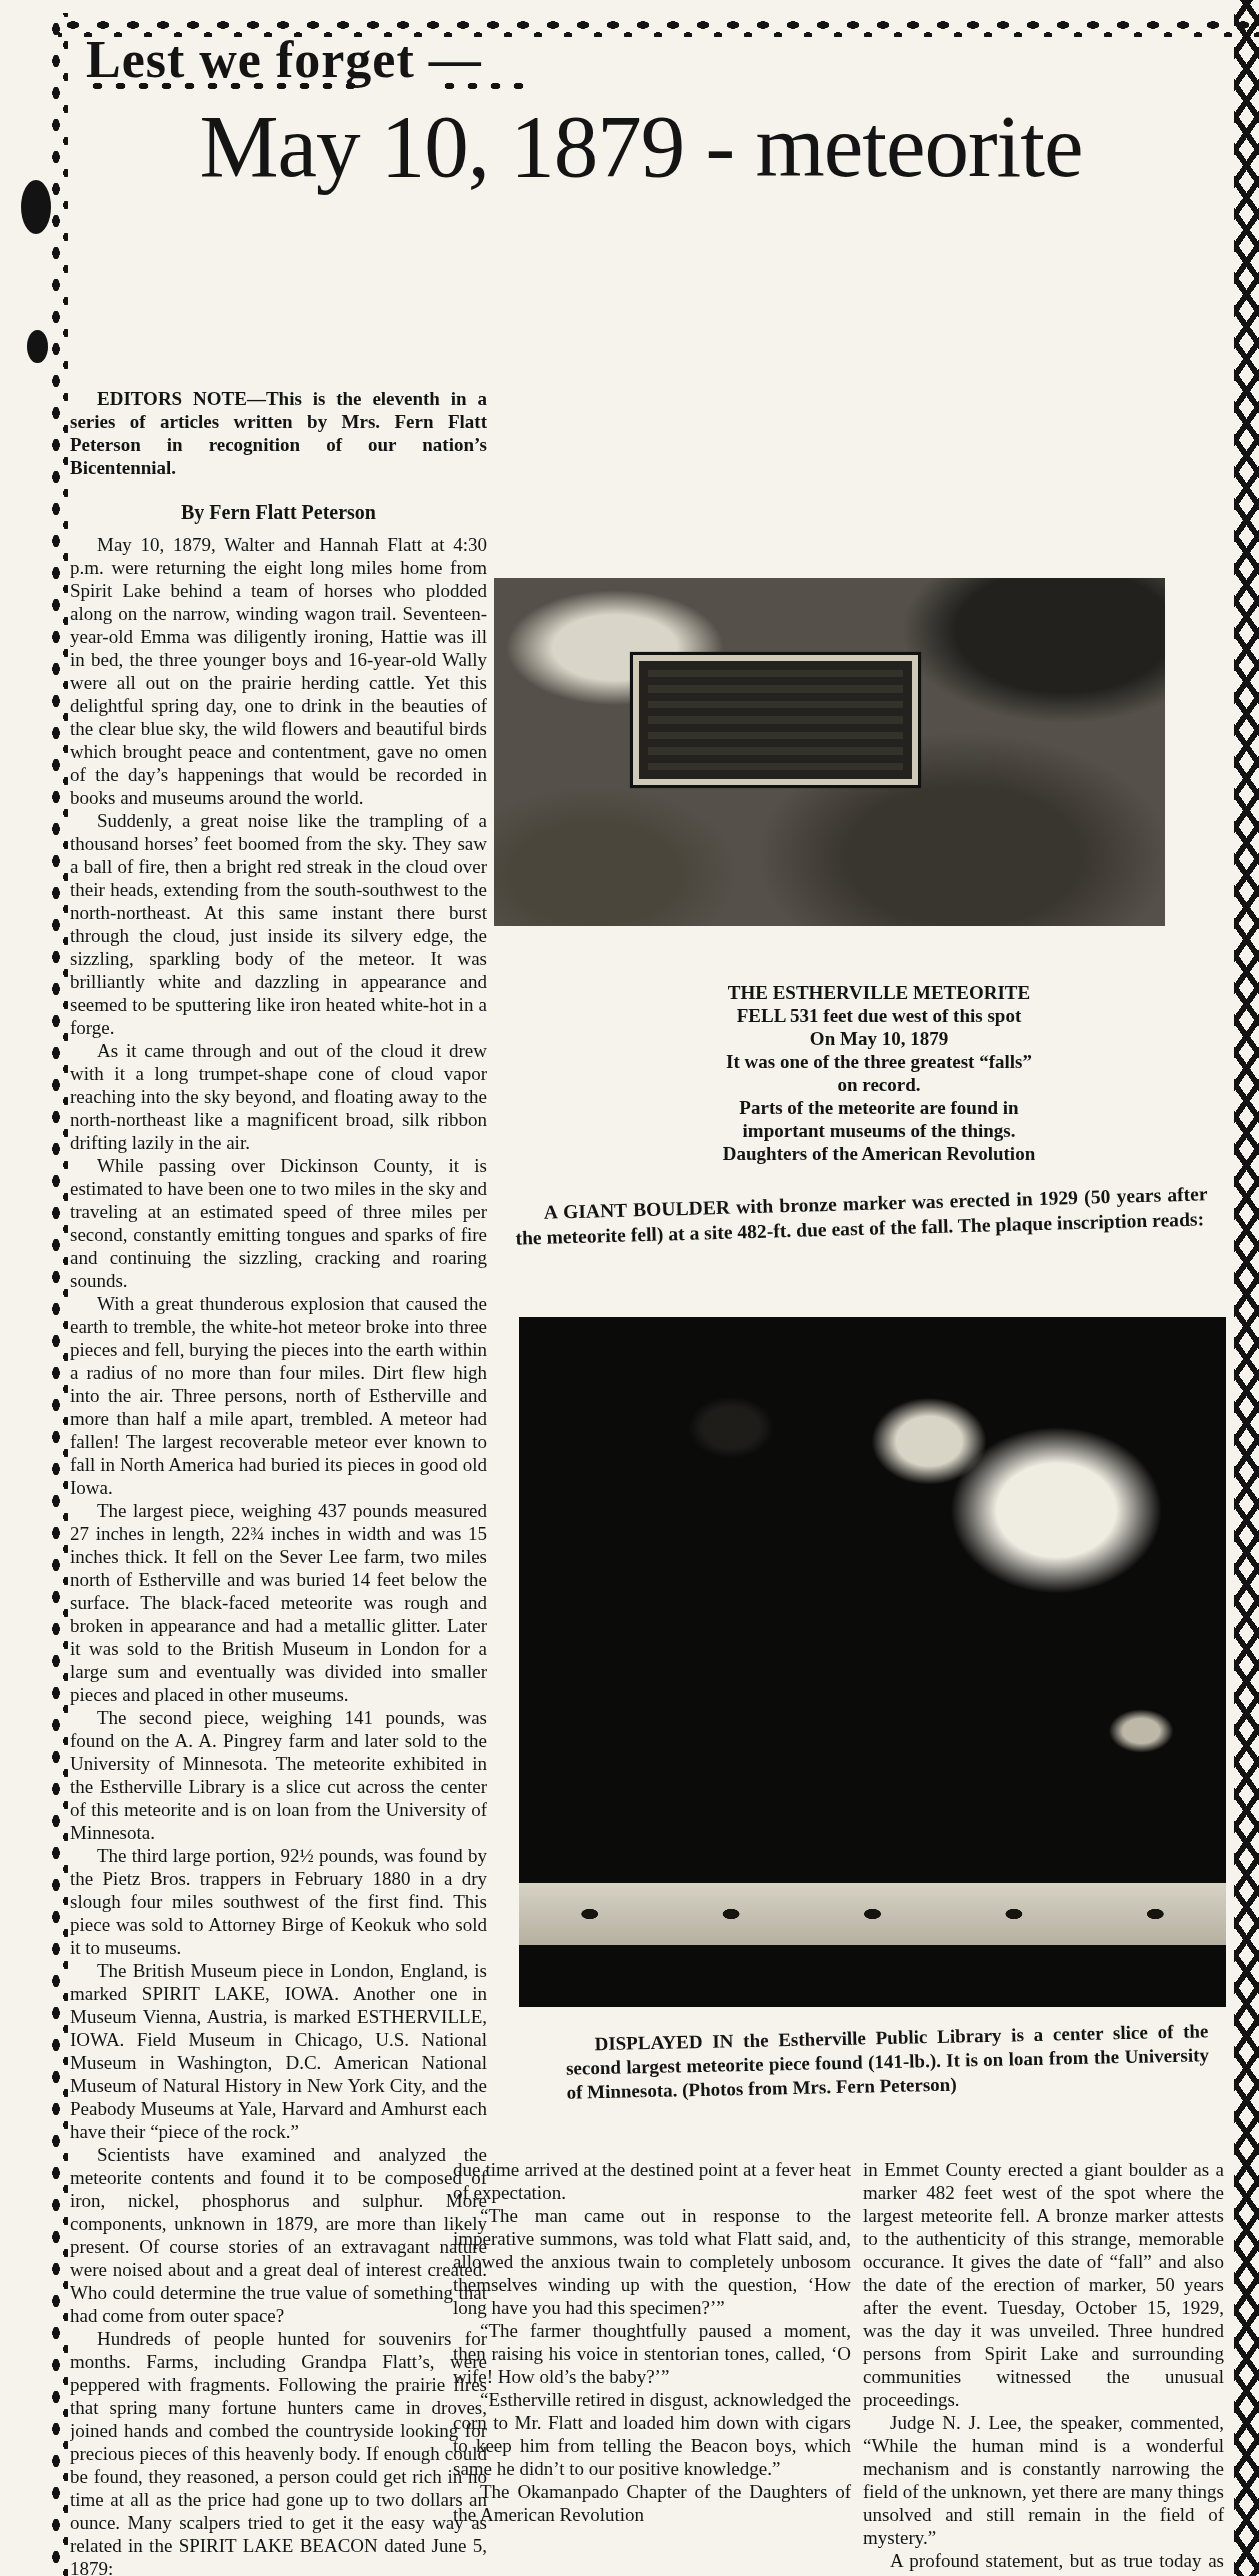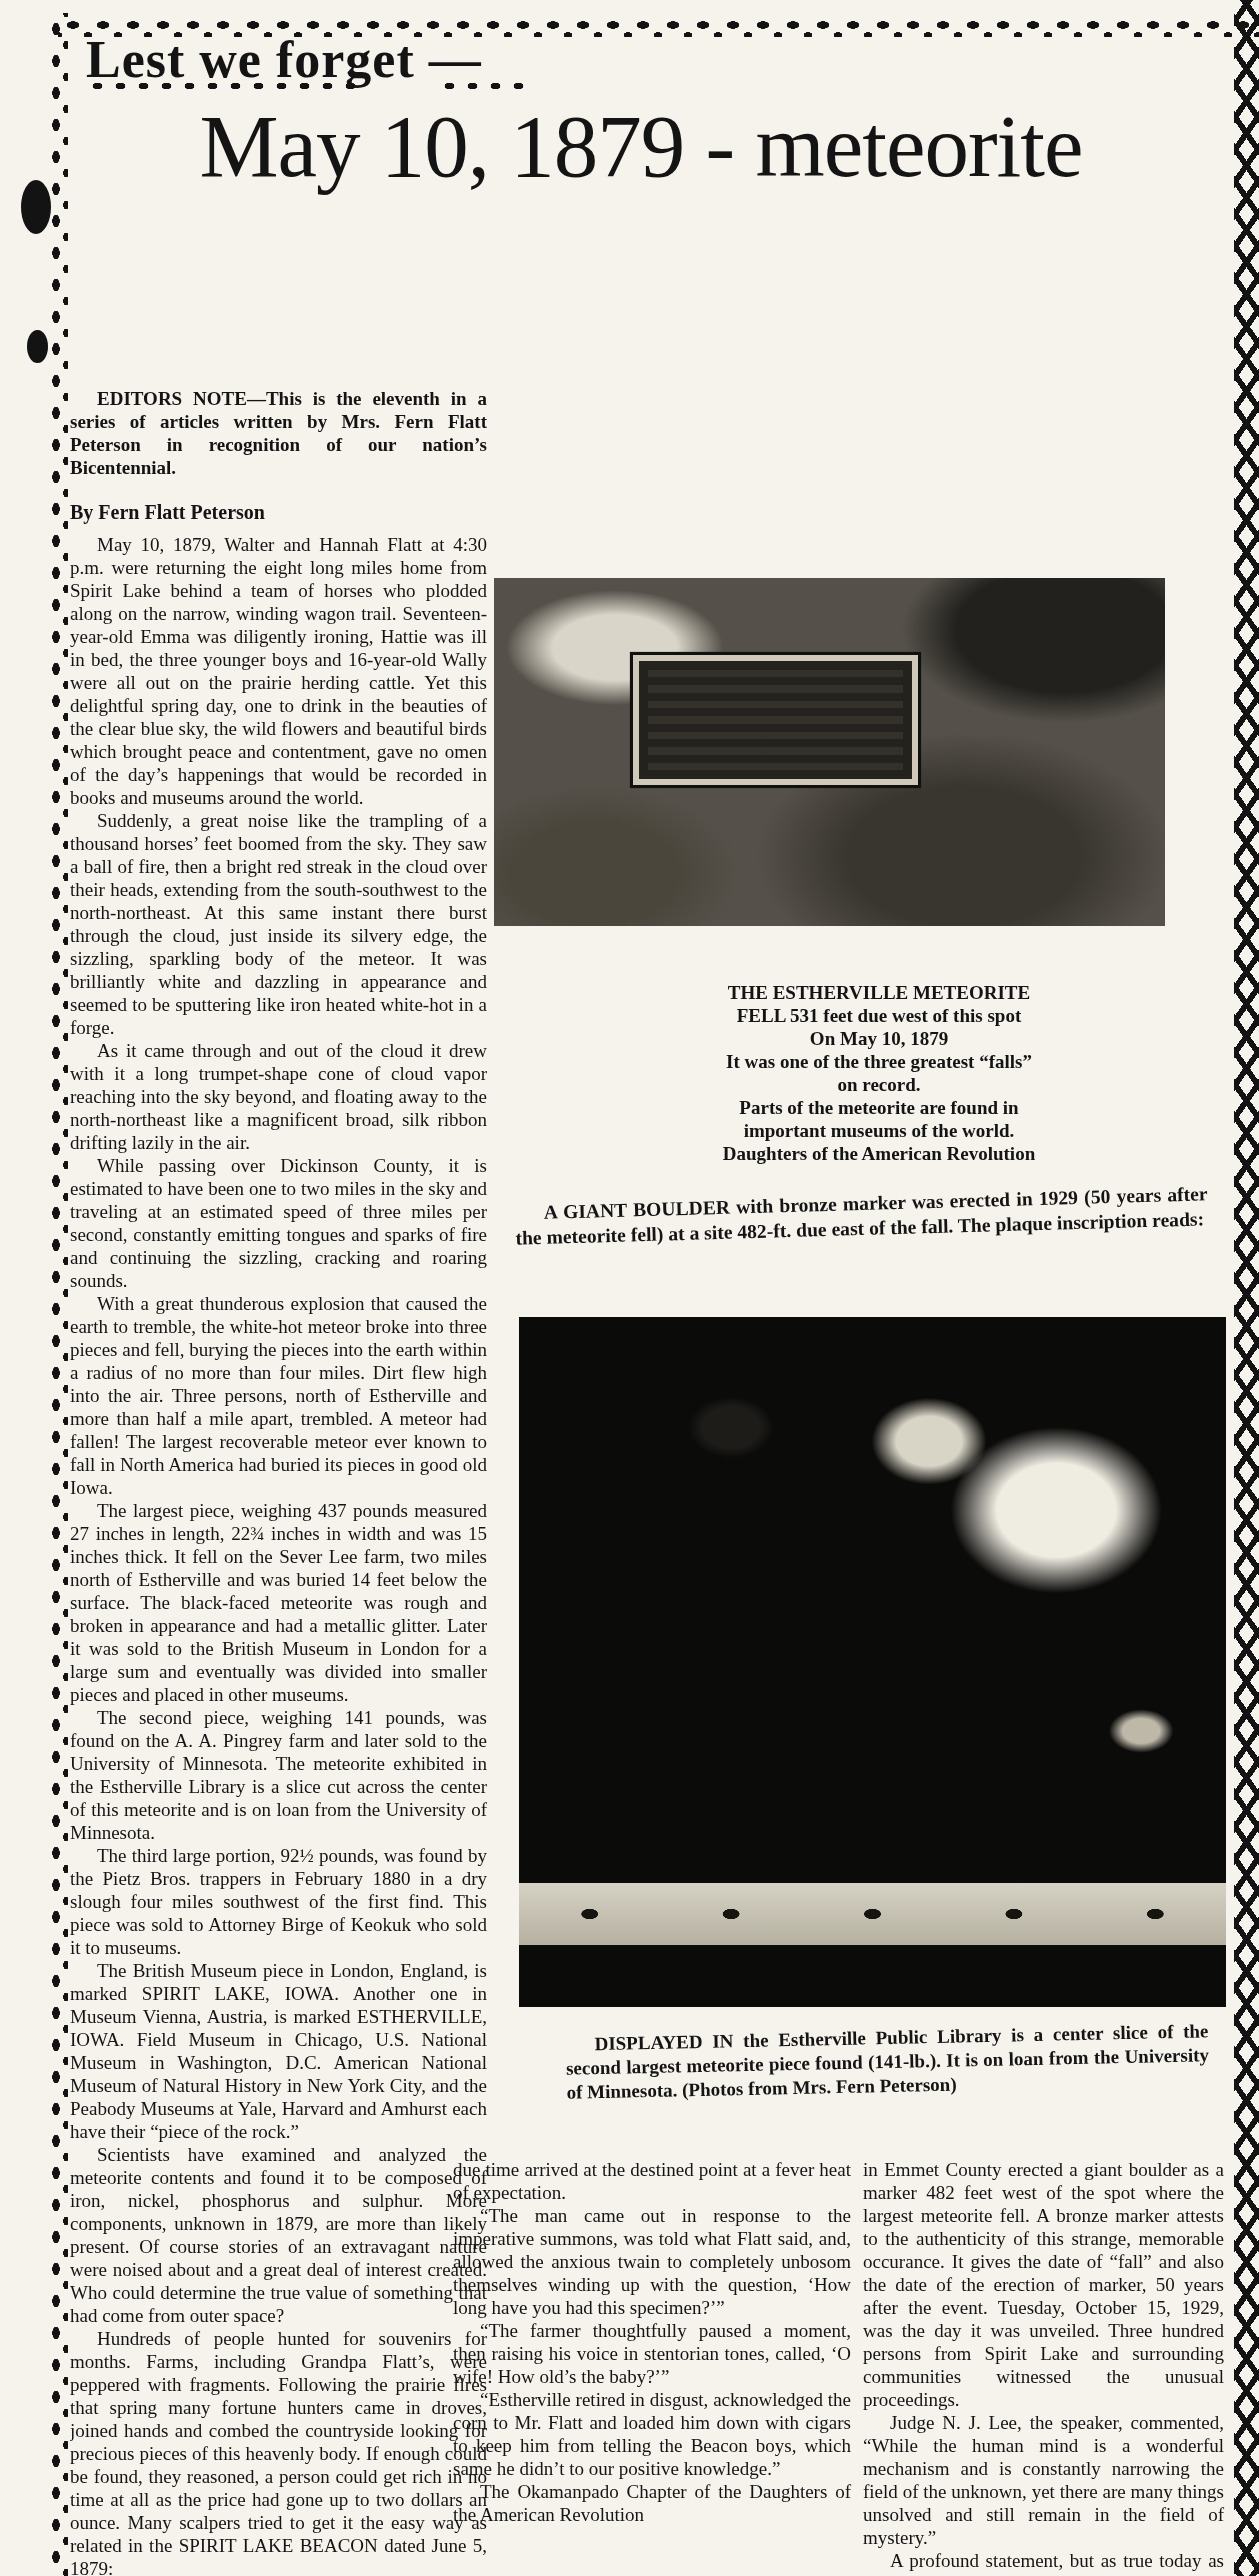--- a/index.html
+++ b/index.html
@@ -31,21 +31,21 @@
   .headline{position:absolute;left:77px;top:101px;width:1128px;margin:0;
     font-size:89px;line-height:91px;font-weight:normal;text-align:center;letter-spacing:-1px;}
   
   .col{position:absolute;font-size:19px;line-height:23px;text-align:justify;}
   .col p{margin:0;text-indent:27px;}
   .col p.cont{text-indent:0;}
   .col1{left:70px;top:387px;width:417px;height:2861px;overflow:hidden;}
   .col2{left:453px;top:2158px;width:398px;}
   .col3{left:863px;top:2158px;width:361px;}
   .note{font-weight:bold;}
-  .byline{font-weight:bold;text-align:left;text-indent:0 !important;
+  .byline{font-weight:bold;text-align:center;text-indent:0 !important;
     margin:21.6px 0 9.3px 0 !important;font-size:20px;}
   
   .photo1{position:absolute;left:494px;top:578px;width:671px;height:348px;
     background:
       radial-gradient(ellipse 155px 82px at 18% 20%,#d9d5c8 0 40%,transparent 70%),
       radial-gradient(ellipse 216px 124px at 85% 15%,#22211e 0 50%,transparent 75%),
       radial-gradient(ellipse 258px 155px at 70% 80%,#39362f 0 45%,transparent 80%),
       radial-gradient(ellipse 185px 113px at 15% 85%,#4a463c 0 45%,transparent 78%),
       radial-gradient(ellipse 103px 62px at 45% 35%,#8b857260 0 50%,transparent 75%),
       #55514a;}
@@ -120,21 +120,21 @@
     <div class="plaque"></div>
   </div>
 
   <div class="plaque-caption">
     <div>THE ESTHERVILLE METEORITE</div>
     <div>FELL 531 feet due west of this spot</div>
     <div>On May 10, 1879</div>
     <div>It was one of the three greatest “falls”</div>
     <div>on record.</div>
     <div>Parts of the meteorite are found in</div>
-    <div>important museums of the world.</div>
+    <div>important museums of the things.</div>
     <div>Daughters of the American Revolution</div>
   </div>
 
   <div class="boulder-note">A GIANT BOULDER with bronze marker was erected in 1929 (50 years after the meteorite fell) at a site 482-ft. due east of the fall. The plaque inscription reads:</div>
 
   <div class="photo2">
     <div class="shelf"></div>
   </div>
 
   <div class="displayed-caption">DISPLAYED IN the Estherville Public Library is a center slice of the second largest meteorite piece found (141-lb.). It is on loan from the University of Minnesota. (Photos from Mrs. Fern Peterson)</div>

